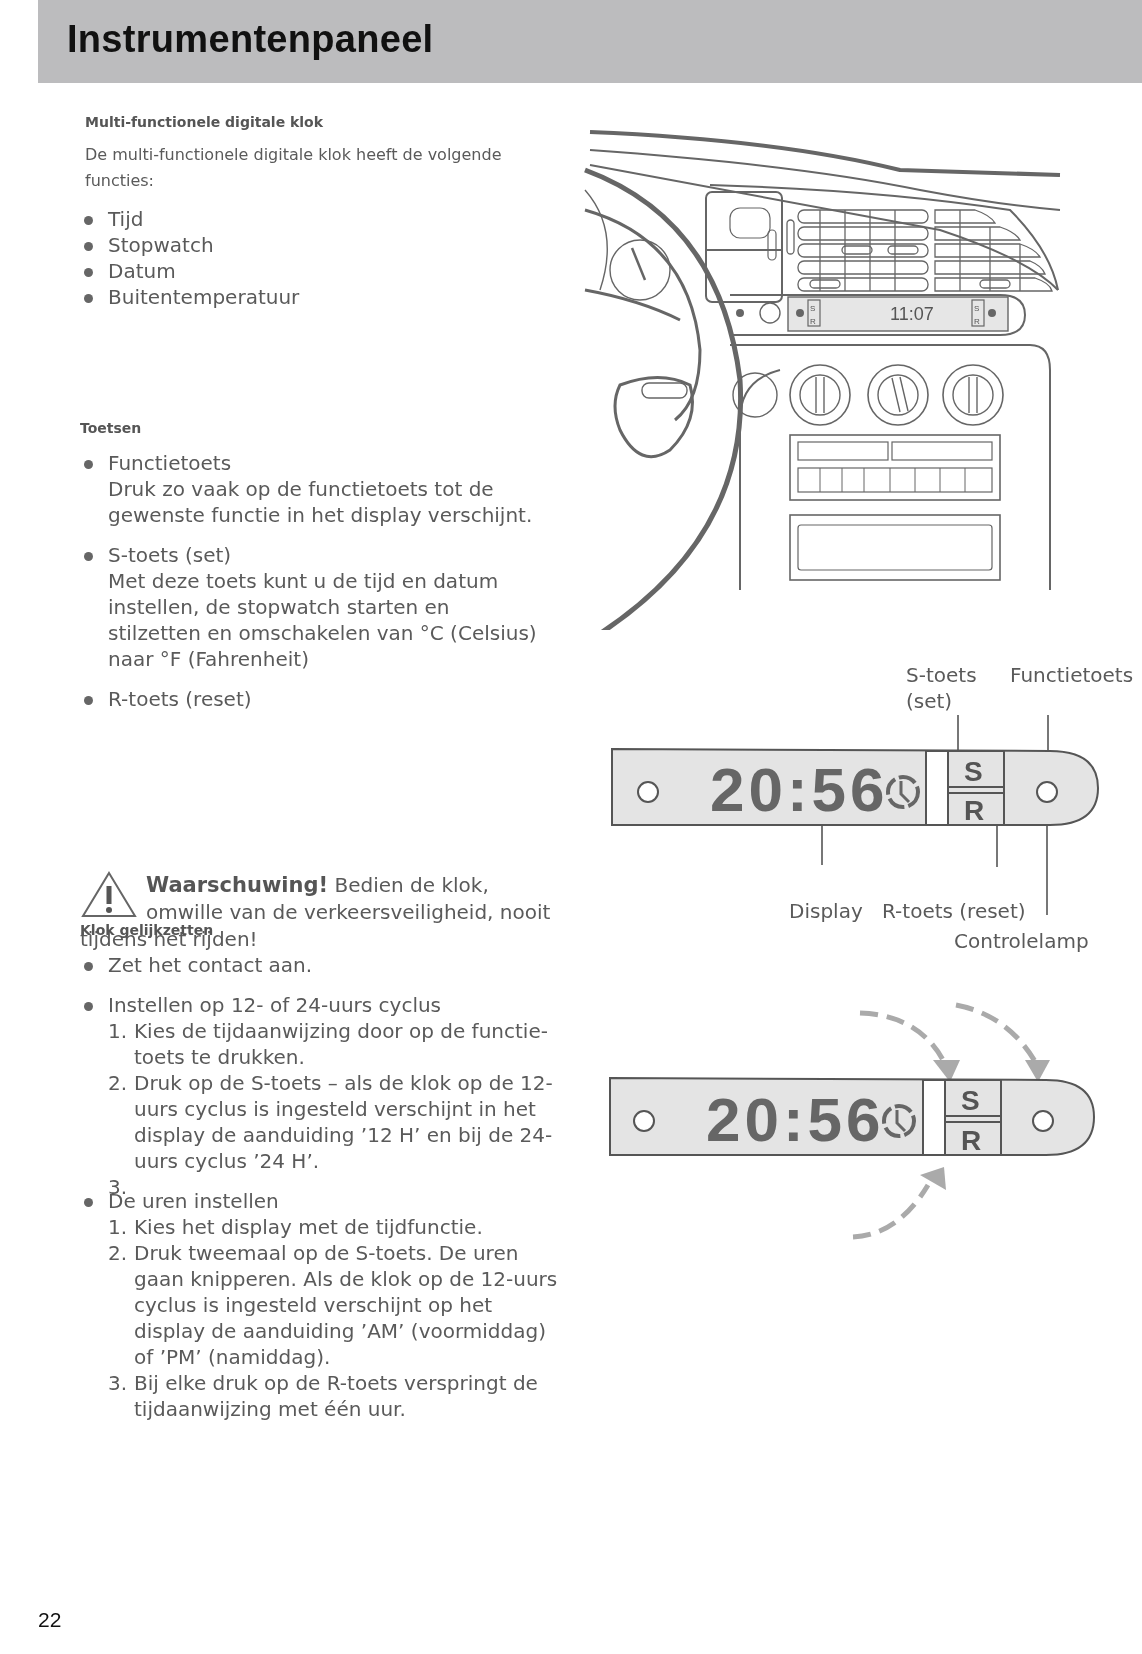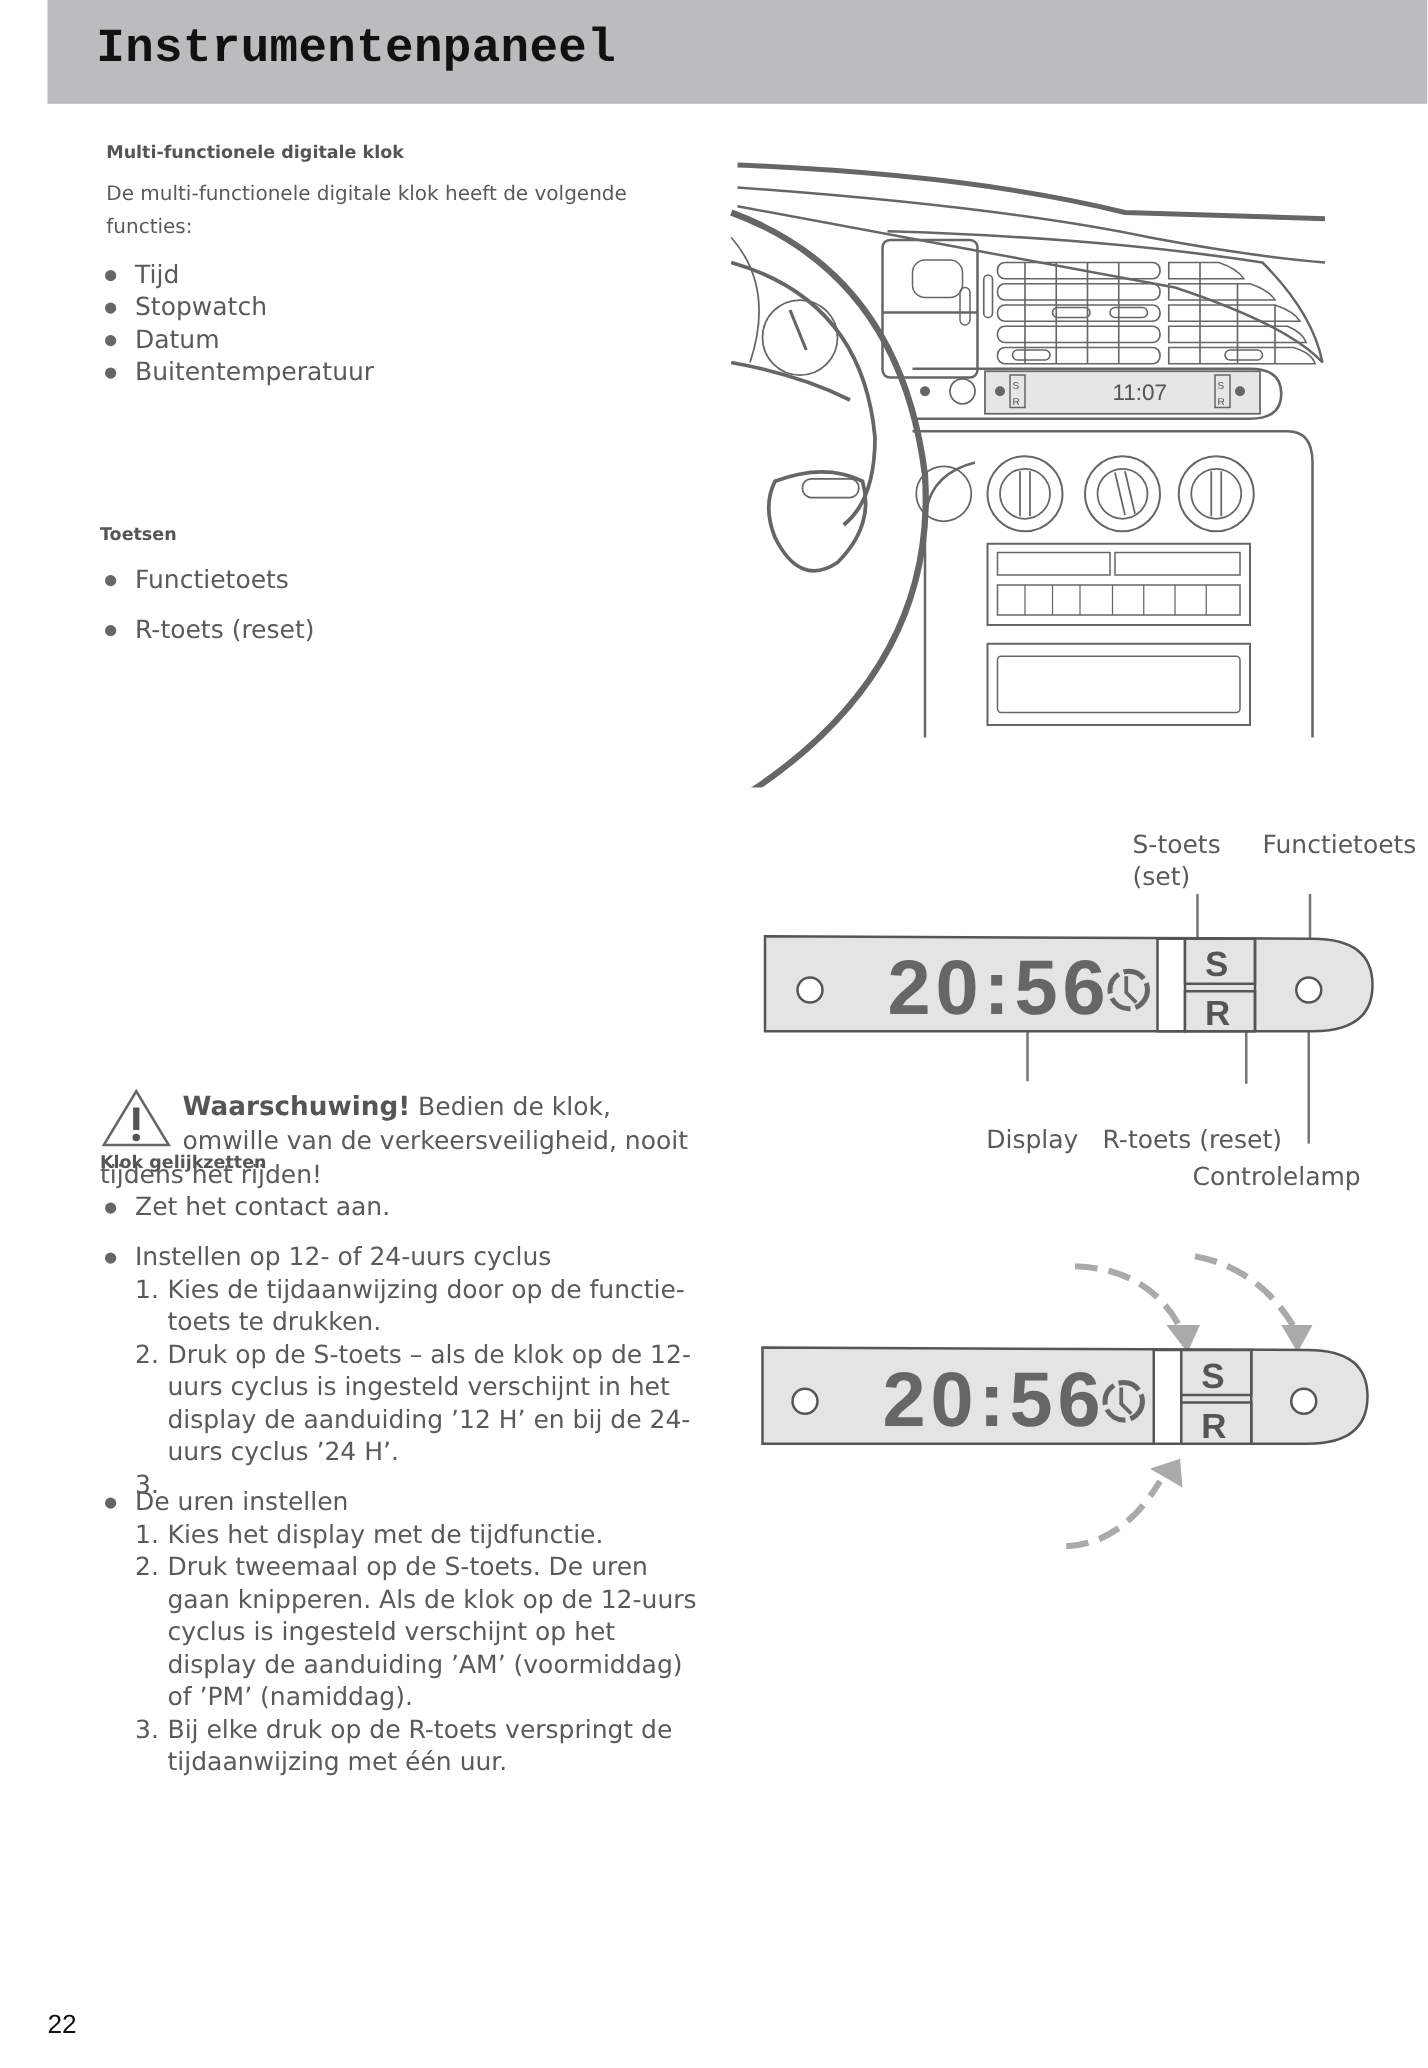--- a/index.html
+++ b/index.html
@@ -1,20 +1,20 @@
 <!DOCTYPE html>
 <html><head>
 <meta charset="utf-8">
 <style>
   html, body { margin: 0; padding: 0; background: #ffffff; }
   body { width: 1142px; height: 1654px; position: relative; overflow: hidden;
          font-family: "DejaVu Sans", sans-serif; color: #555; }
   .header-bar { position: absolute; left: 38px; top: 0; width: 1104px; height: 83px; background: #bcbcbe; }
-  .page-title { position: absolute; left: 77px; top: 18px; margin: 0;
-    font-family: Liberation Mono, monospace; font-weight: bold; font-size: 38px; color: #111; letter-spacing: 0.3px; }
+  .page-title { position: absolute; left: 67px; top: 18px; margin: 0;
+    font-family: Liberation Sans, sans-serif; font-weight: bold; font-size: 38px; color: #111; letter-spacing: 0.3px; }
   .col { position: absolute; left: 80px; width: 480px; }
   .h2 { font-weight: bold; font-size: 14px; color: #555; margin: 0; }
   .p { font-size: 16px; line-height: 26px; color: #5a5a5a; margin: 0; }
   ul.bul { list-style: none; margin: 0; padding: 0; }
   ul.bul > li { position: relative; padding-left: 28px; font-size: 20px; line-height: 26px; color: #5a5a5a; }
   ul.bul > li::before { content: ""; position: absolute; left: 4px; top: 10px; width: 9px; height: 9px; border-radius: 50%; background: #666; }
   .sub { display: block; }
   ol.num { list-style: none; margin: 0; padding: 0; }
   ol.num > li { position: relative; padding-left: 26px; font-size: 20px; line-height: 26px; color: #5a5a5a; }
   ol.num > li .n { position: absolute; left: 0; top: 0; }
@@ -40,20 +40,25 @@
     <li>Datum</li>
     <li>Buitentemperatuur</li>
   </ul>
 </div>
 
 <div class="col" style="top:420px;">
   <h2 class="h2">Toetsen</h2>
   <ul class="bul" style="margin-top:14px;">
     <li style="margin-bottom:14px;">
       <span class="sub">Functietoets</span>
+      <span class="sub" style="width:430px;">Druk zo vaak op de functietoets tot de gewenste functie in het display verschijnt.</span>
+    </li>
+    <li style="margin-bottom:14px;">
+      <span class="sub">S-toets (set)</span>
+      <span class="sub" style="width:430px;">Met deze toets kunt u de tijd en datum instellen, de stopwatch starten en stilzetten en omschakelen van °C (Celsius) naar °F (Fahrenheit)</span>
     </li>
     <li>
       <span class="sub">R-toets (reset)</span>
     </li>
   </ul>
 </div>
 
 <div class="warn">
   <svg class="warn-icon" viewBox="0 0 58 50">
     <path d="M29 3 L55 46 L3 46 Z" fill="none" stroke="#666" stroke-width="2"></path>

